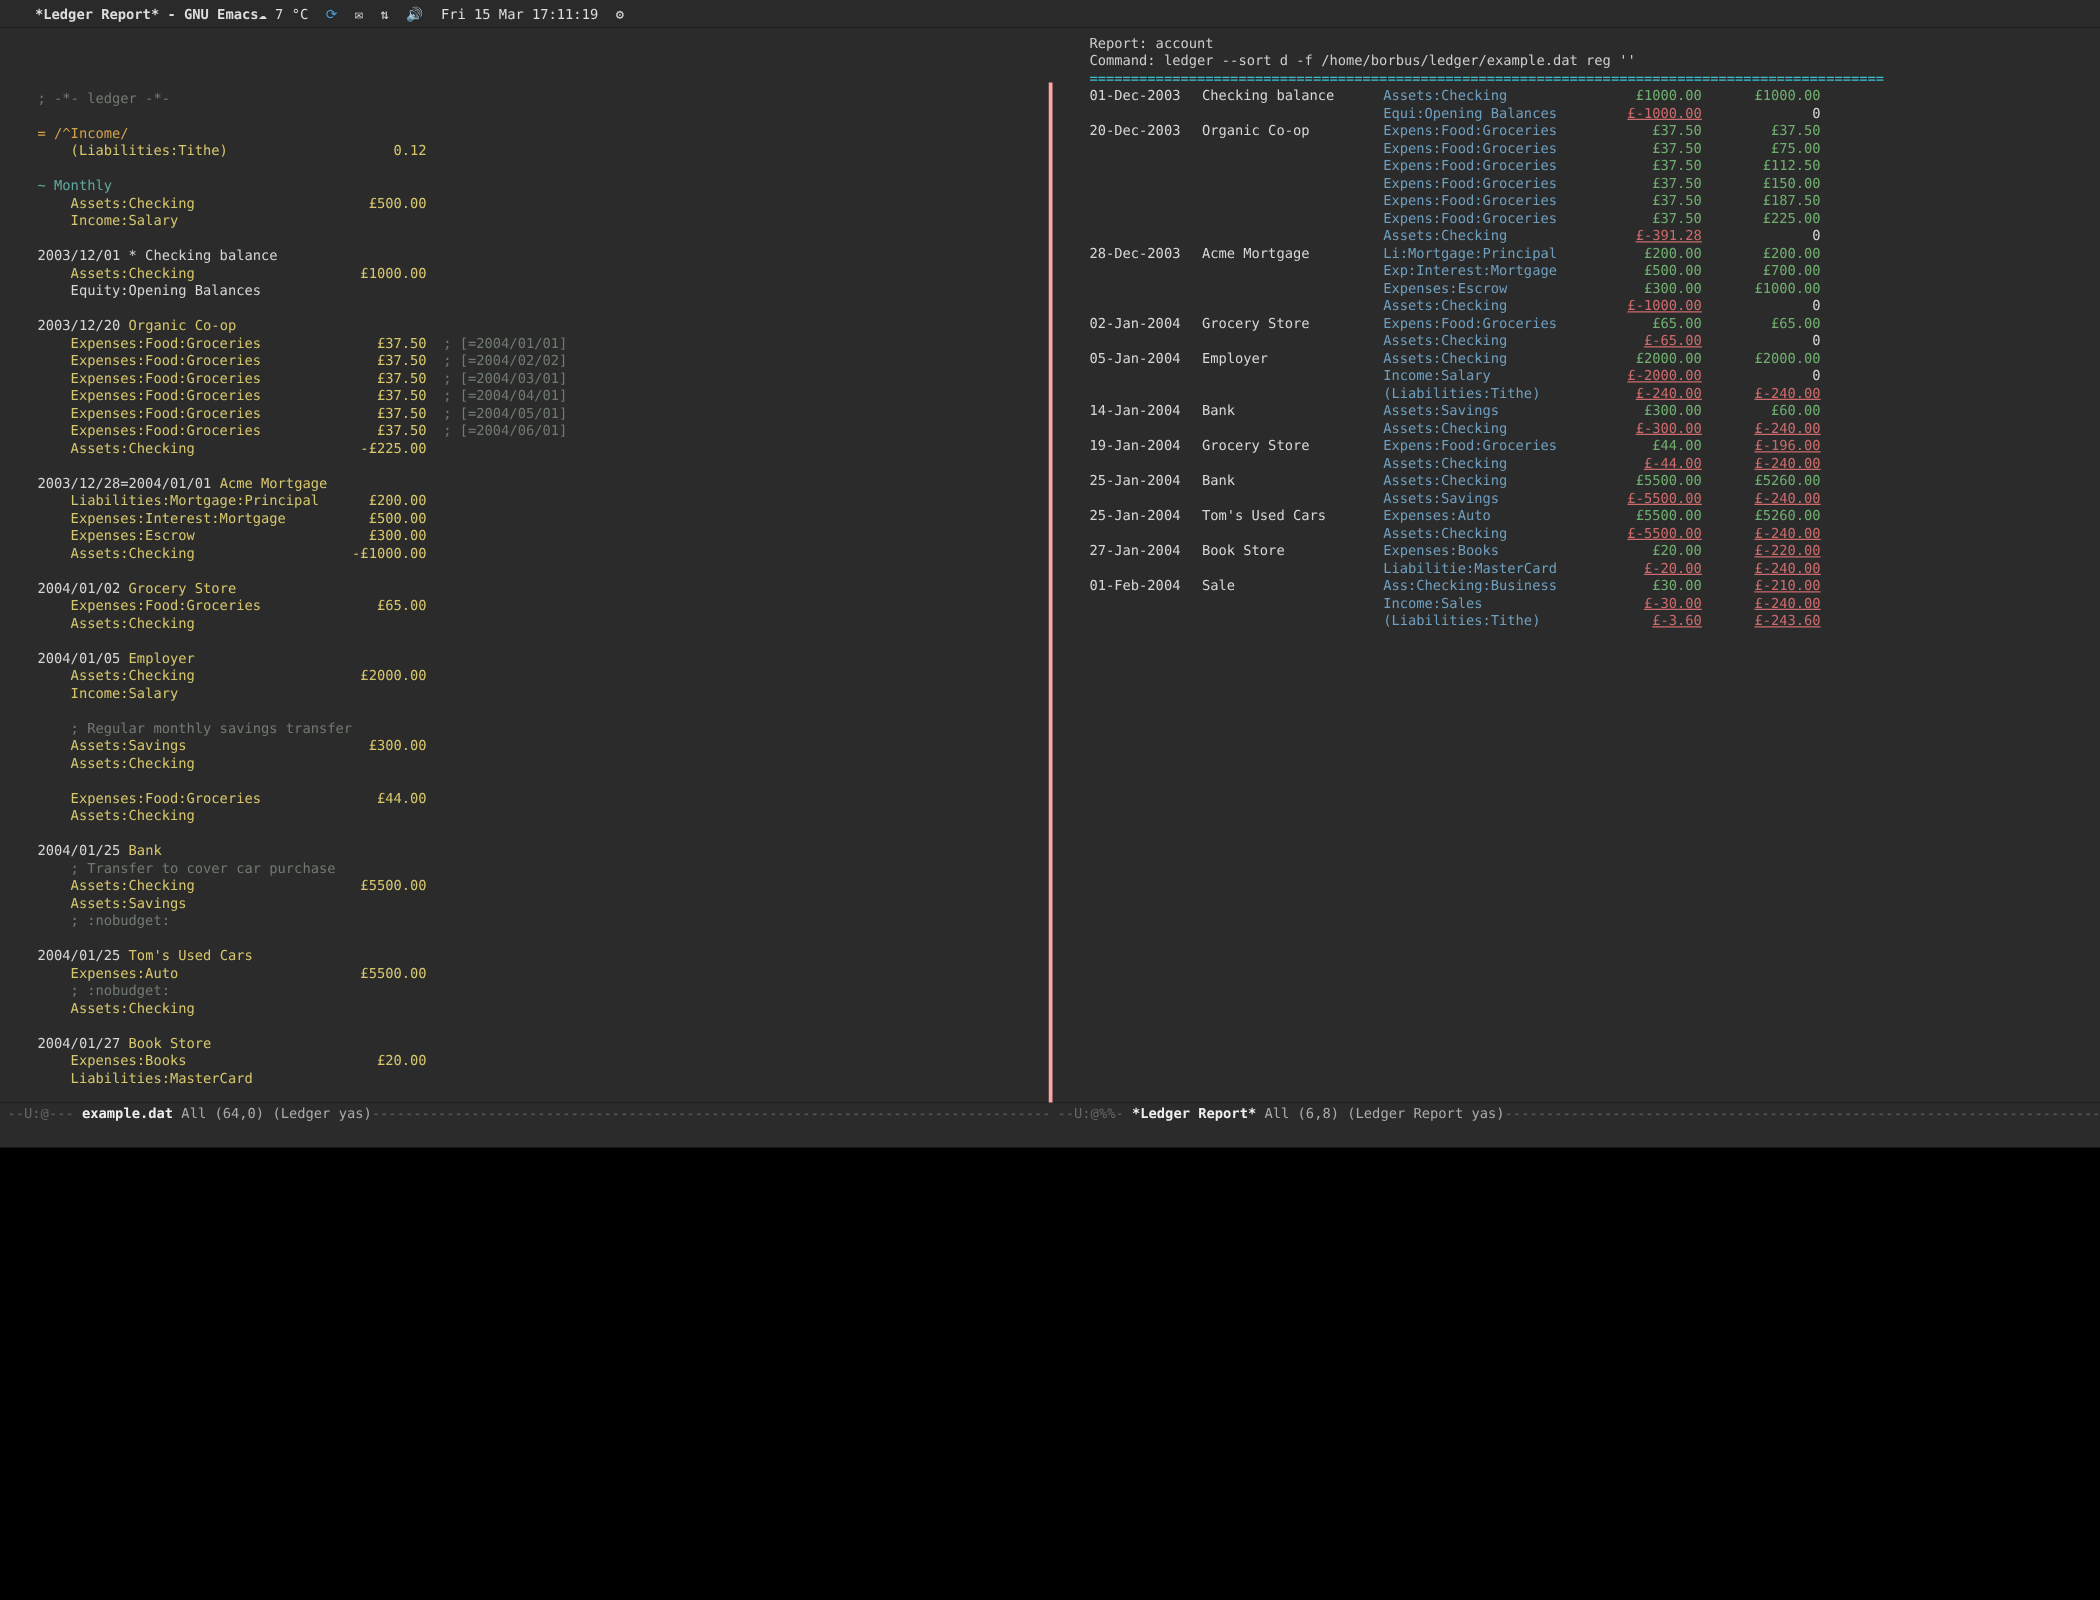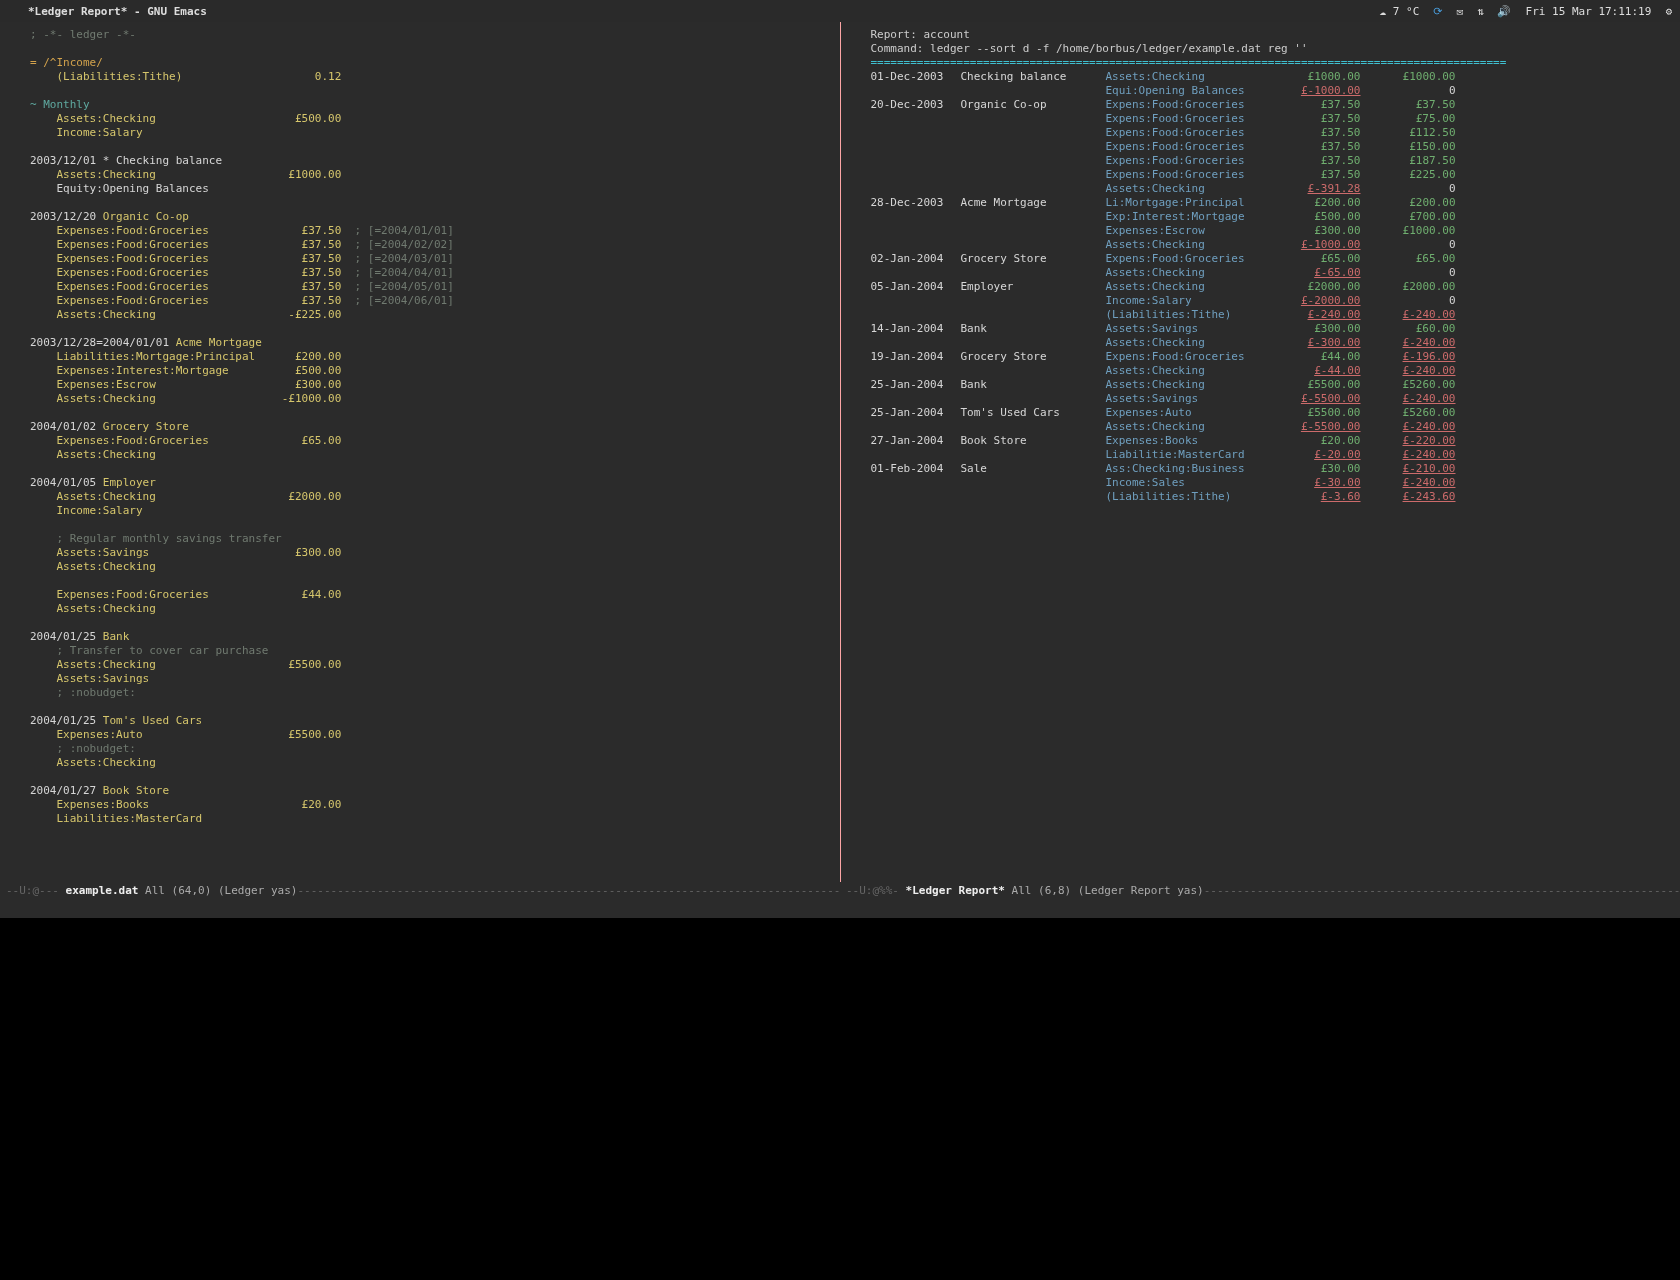--- a/index.html
+++ b/index.html
@@ -12,21 +12,21 @@
     overflow: hidden;
     width: 1680px;
     height: 1280px;
     transform-origin: top left;
   }
   .topbar {
     background: #2a2a2a;
     height: 22px;
     display: flex;
     align-items: center;
-    justify-content: space-between;
+    justify-content: flex-start;
     padding: 0 8px;
     color: #eee;
     font-size: 11px;
   }
   .topbar-left {
     font-weight: bold;
     color: #ddd;
     padding-left: 20px;
   }
   .topbar-right {
@@ -45,21 +45,22 @@
     background: #2b2b2b;
   }
   .pane {
     flex: 1;
     padding: 6px 6px 0 30px;
     box-sizing: border-box;
     overflow: hidden;
     line-height: 14px;
   }
   .pane-left {
-    border-right: 1px solid #fca5a5;
+    border-right: 3px solid #fca5a5;
+    margin-top: 44px;
   }
   .row { white-space: pre; }
   .comment { color: #707a70; }
   .orange { color: #d2a24c; }
   .yellow { color: #d6c66c; }
   .teal { color: #5fa9a0; }
   .white { color: #d6d6d6; }
   .green { color: #6fae6f; }
   .red { color: #cc6b6b; text-decoration: underline; }
   .blue { color: #6f9fbf; }

